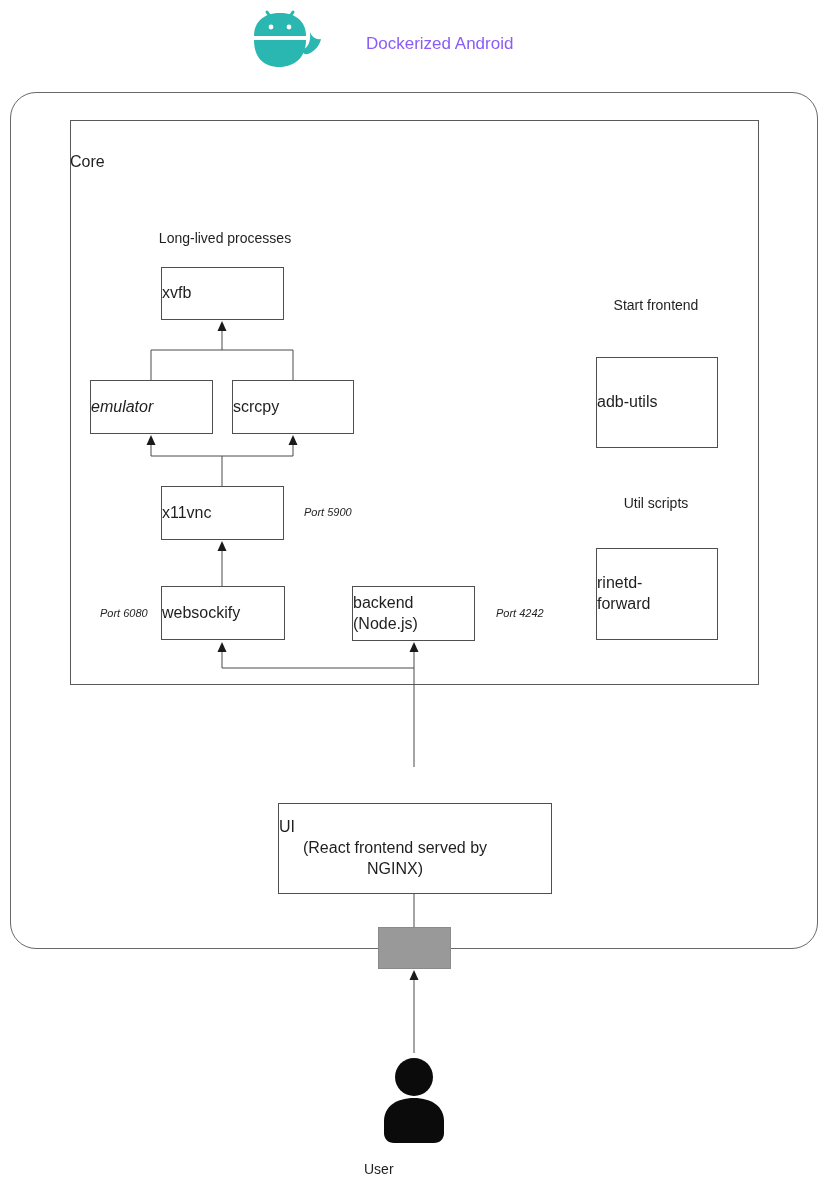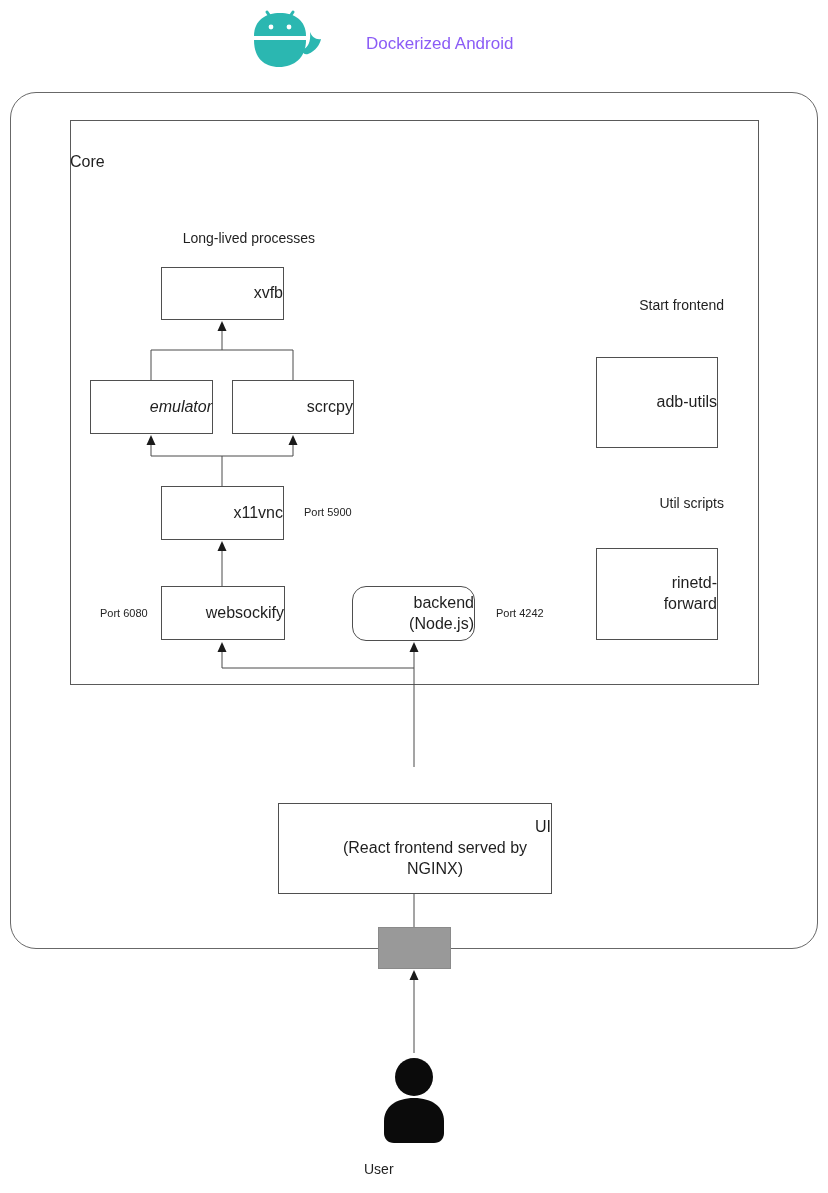--- a/index.html
+++ b/index.html
@@ -15,42 +15,42 @@
   #outer{
     left:10px;top:92px;width:806px;height:855px;
     border:1px solid #686868;border-radius:26px;background:transparent;
   }
   #core{
     left:70px;top:120px;width:687px;height:563px;
     border:1px solid #5a5a5a;background:transparent;
   }
   #core-label{left:70px;top:153px;width:687px;text-align:left;font-size:16px;}
   
-  .group-label{font-size:14px;text-align:right;color:#1f1f1f;}
+  .group-label{font-size:14px;text-align:center;color:#1f1f1f;}
   #lbl-longlived{left:135px;top:230px;width:180px;}
   #lbl-start{left:588px;top:297px;width:136px;}
   #lbl-util{left:588px;top:495px;width:136px;}
   
   .node{
     border:1px solid #4f4f4f;background:#ffffff;
-    display:flex;flex-direction:column;align-items:flex-end;justify-content:center;
+    display:flex;flex-direction:column;align-items:flex-start;justify-content:center;
     font-size:16px;line-height:1.3;text-align:center;box-sizing:border-box;
   }
   #n-xvfb{left:161px;top:267px;width:123px;height:53px;}
   #n-emulator{left:90px;top:380px;width:123px;height:54px;font-style:italic;}
   #n-scrcpy{left:232px;top:380px;width:122px;height:54px;}
   #n-x11vnc{left:161px;top:486px;width:123px;height:54px;}
   #n-websockify{left:161px;top:586px;width:124px;height:54px;}
-  #n-backend{left:352px;top:586px;width:123px;height:55px;border-radius:14px;}
+  #n-backend{left:352px;top:586px;width:123px;height:55px;}
   #n-adbutils{left:596px;top:357px;width:122px;height:91px;}
   #n-rinetd{left:596px;top:548px;width:122px;height:92px;}
   #n-ui{left:278px;top:767px;width:274px;height:91px;margin-top:36px;}
   #n-ui .wrapline{max-width:232px;}
   
-  .port-label{font-size:11px;color:#242424;white-space:nowrap;}
+  .port-label{font-size:11px;color:#242424;white-space:nowrap;font-style:italic;}
   #p-5900{left:304px;top:506px;}
   #p-6080{left:100px;top:607px;}
   #p-4242{left:496px;top:607px;}
   
   #gateway{
     left:378px;top:927px;width:73px;height:42px;
     background:#999999;border:1px solid #8a8a8a;box-sizing:border-box;
   }
   
   #user-icon{left:376px;top:1056px;width:76px;height:88px;}

